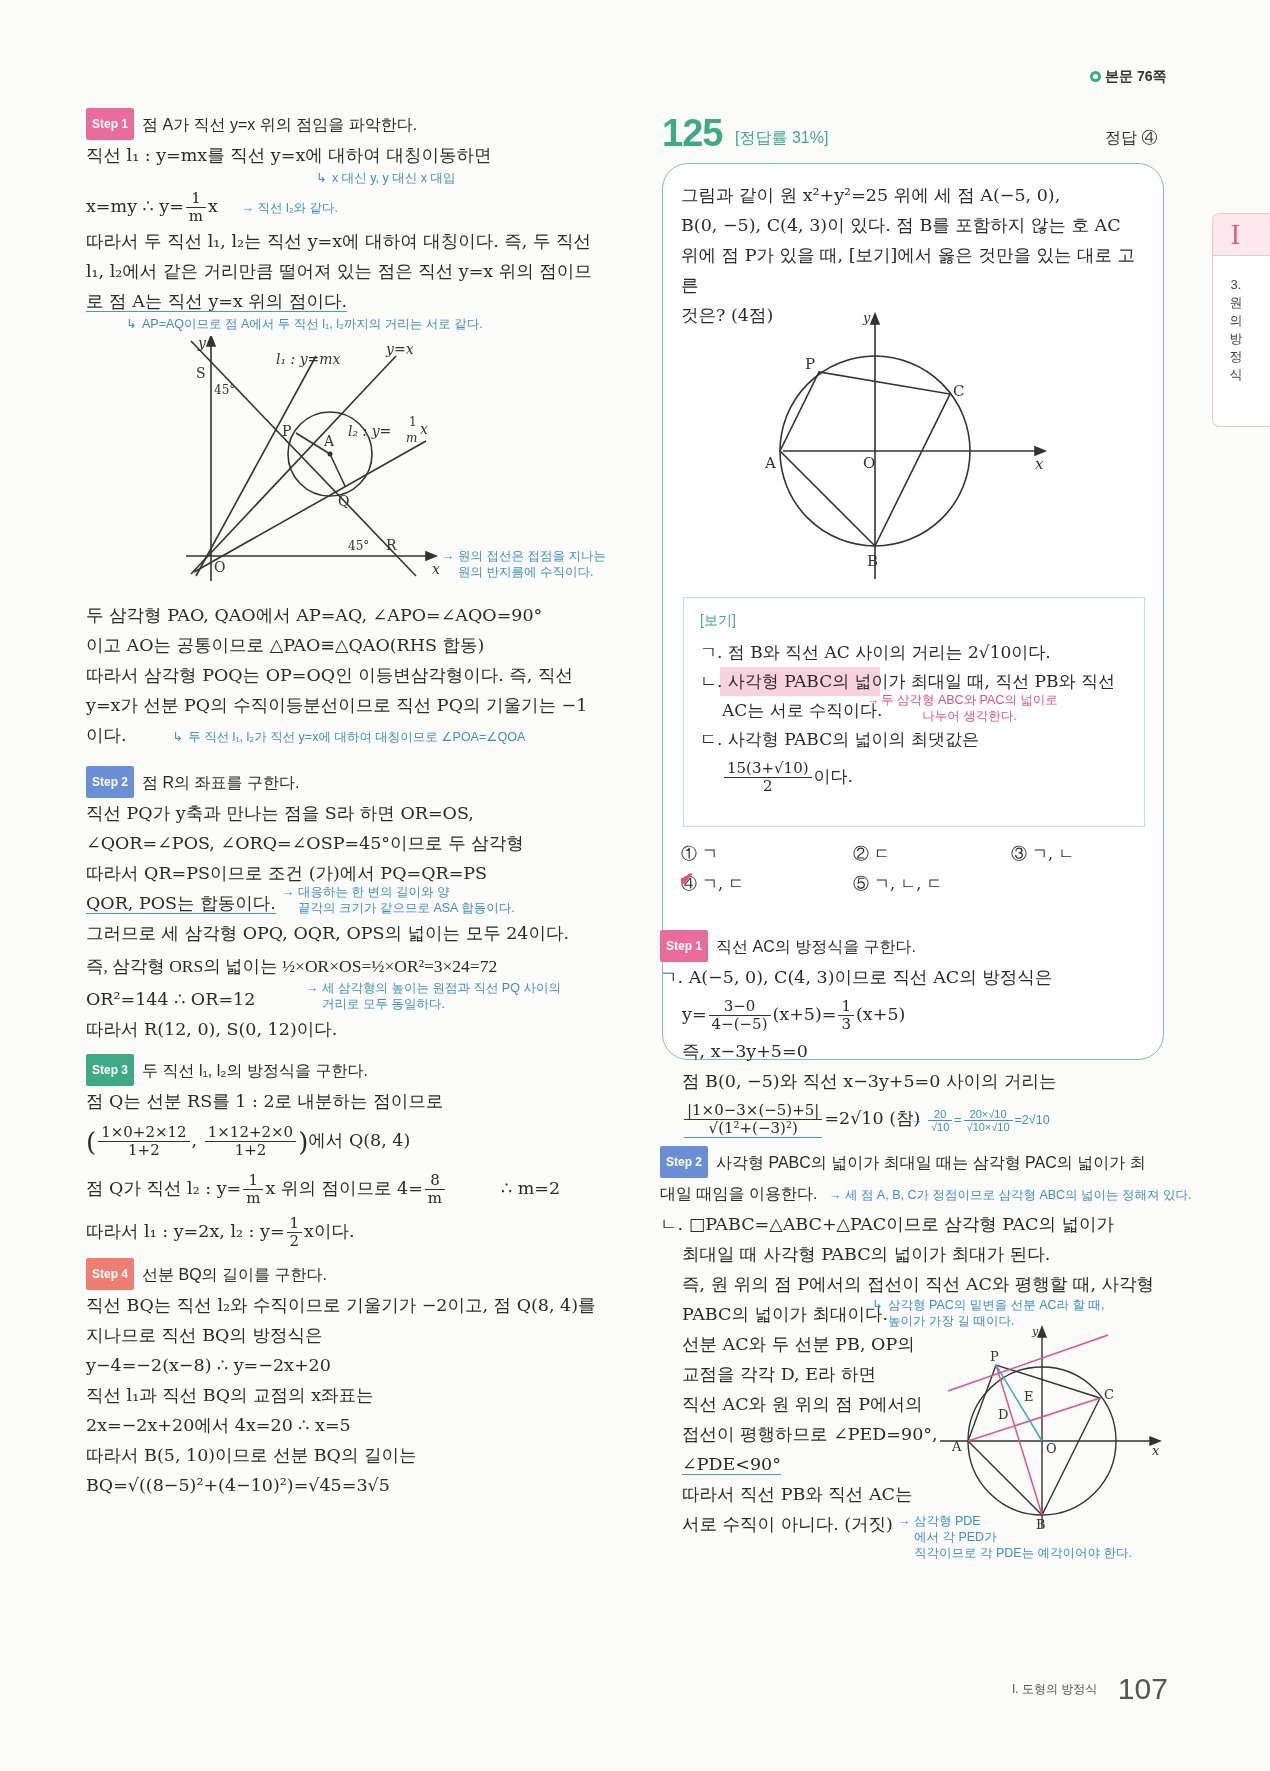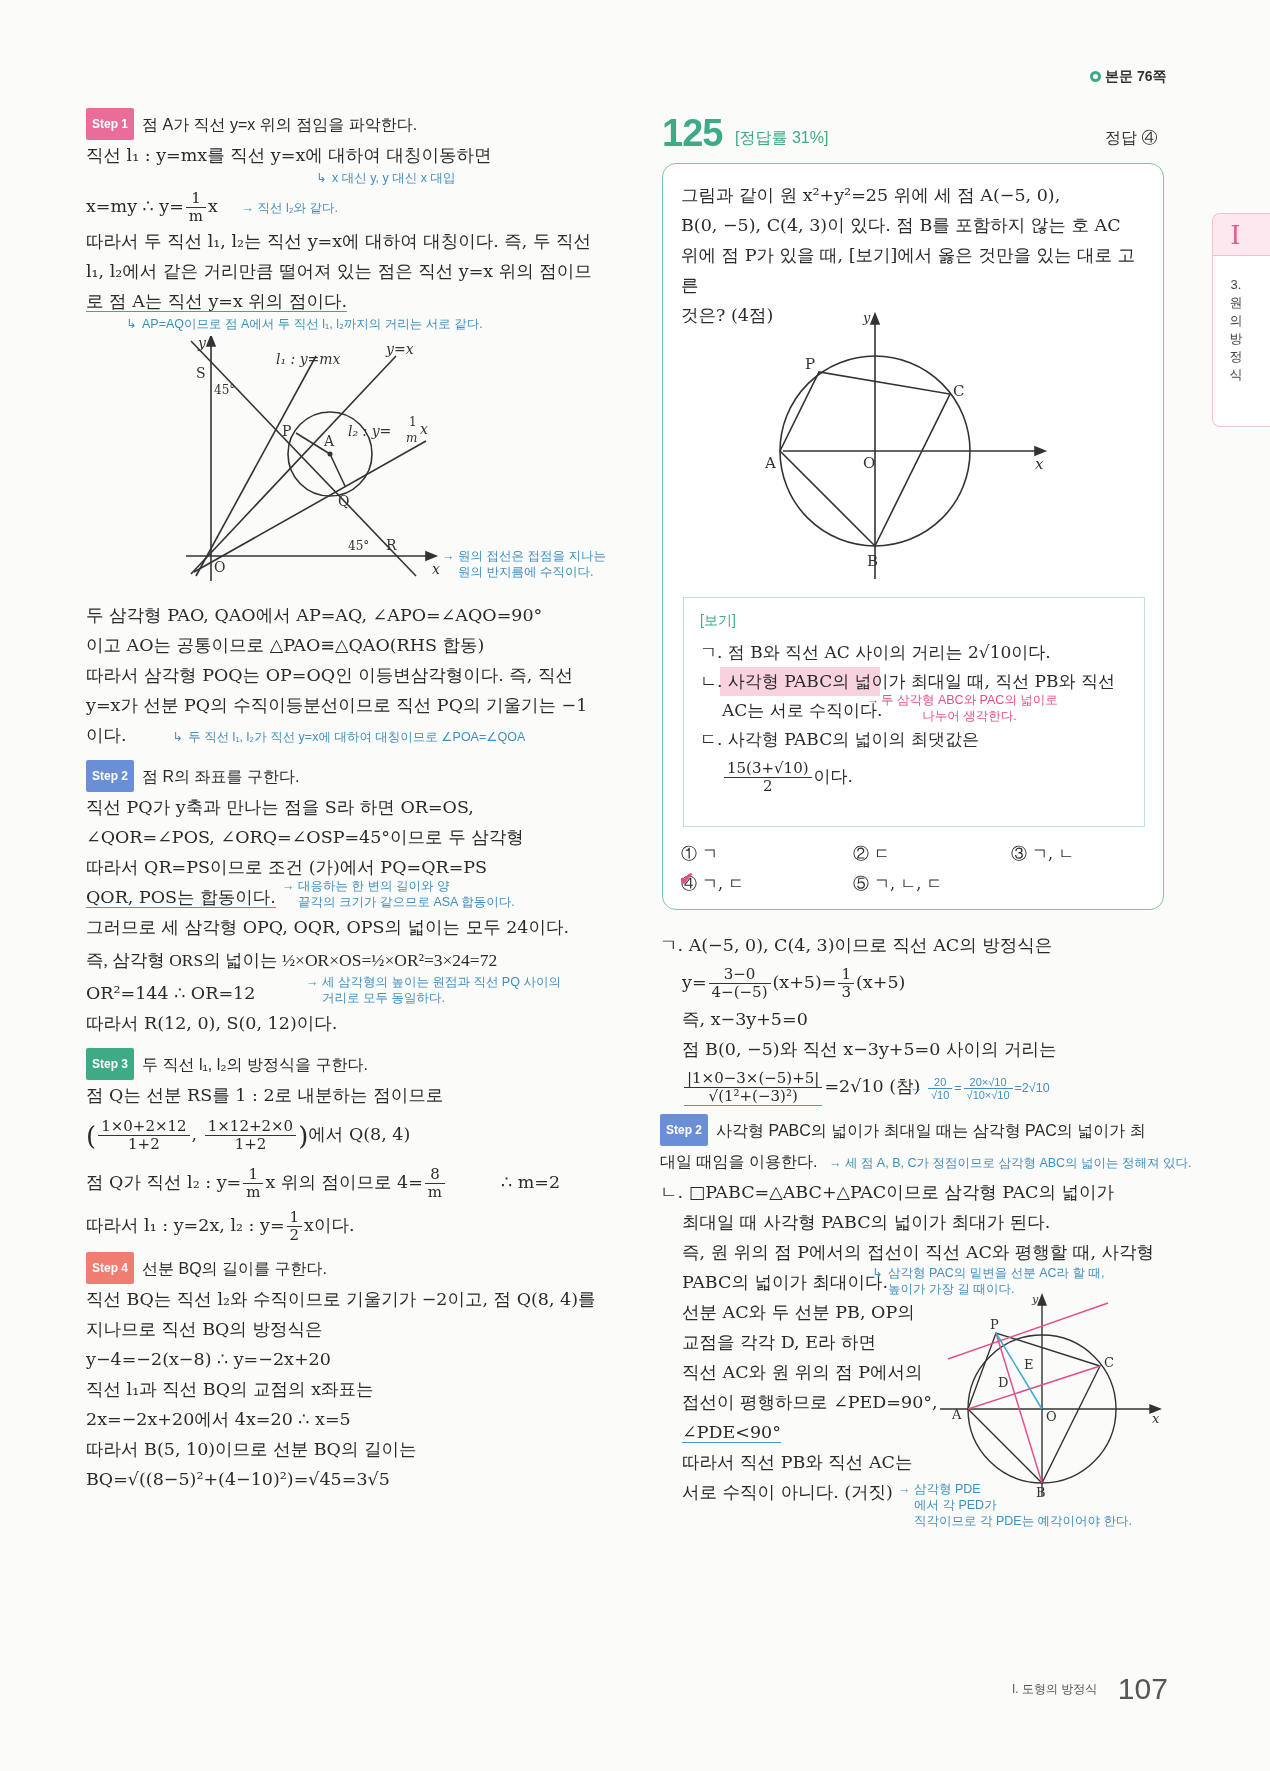--- a/index.html
+++ b/index.html
@@ -22,21 +22,21 @@
   .frac .n { display: block; border-bottom: 1px solid #333; padding: 0 3px; }
   .frac .d { display: block; padding: 0 3px; }
   .indent { padding-left: 22px; }
   .diagram { position: relative; margin: 4px 0 6px 0; }
   
   .top-ref { position: absolute; left: 1090px; top: 68px; font-family: "Liberation Sans", sans-serif; font-size: 14px; font-weight: bold; color: #333; }
   .top-ref .dot { display: inline-block; width: 11px; height: 11px; border: 3px solid #3eaa86; border-radius: 50%; vertical-align: -1px; margin-right: 4px; }
   .qnum { position: absolute; left: 662px; top: 112px; font-family: "Liberation Sans", sans-serif; font-size: 38px; font-weight: bold; color: #3eaa86; letter-spacing: -1px; }
   .qrate { position: absolute; left: 735px; top: 128px; font-family: "Liberation Sans", sans-serif; font-size: 16px; color: #3eaa86; }
   .answer { position: absolute; left: 1105px; top: 128px; font-family: "Liberation Sans", sans-serif; font-size: 16px; font-weight: normal; color: #333; }
-  .qbox { position: absolute; left: 662px; top: 163px; width: 502px; height: 747px; border: 1.5px solid #7cc5a8; border-radius: 14px; background: #fff; }
+  .qbox { position: absolute; left: 662px; top: 163px; width: 502px; height: 897px; border: 1.5px solid #7cc5a8; border-radius: 26px; background: #fff; }
   .qtext { position: absolute; left: 18px; top: 16px; width: 470px; font-size: 17.5px; line-height: 30px; }
   .bogi { position: absolute; left: 20px; top: 433px; width: 462px; height: 230px; border: 1.5px solid #bfe2d3; background: #fff; }
   .bogi-title { position: absolute; left: 16px; top: 14px; font-family: "Liberation Sans", sans-serif; font-size: 14px; color: #3eaa86; }
   .bogi-items { position: absolute; left: 16px; top: 40px; width: 440px; }
   .bogi-items .line { line-height: 29px; font-size: 17px; }
   .choices { position: absolute; left: 18px; top: 680px; width: 470px; font-size: 16px; }
   .choice { position: absolute; white-space: nowrap; }
   .checkmark { color: #e2508a; font-weight: bold; }
   
   .sidetab { position: absolute; left: 1212px; top: 213px; width: 60px; height: 214px; border: 1px solid #f1c3cf; border-right: none; border-radius: 8px 0 0 8px; background: #fff; }
@@ -121,21 +121,21 @@
     <div style="margin-top:14px;">
       <div class="line">두 삼각형 PAO, QAO에서 AP=AQ, ∠APO=∠AQO=90°</div>
       <div class="line">이고 AO는 공통이므로 △PAO≡△QAO(RHS 합동)</div>
       <div class="line">따라서 삼각형 POQ는 OP=OQ인 이등변삼각형이다. 즉, 직선</div>
       <div class="line">y=x가 선분 PQ의 수직이등분선이므로 직선 PQ의 기울기는 −1</div>
       <div class="line"><span>이다.</span>
         <span class="note" style="margin-left:40px;"><span class="arrow">↳</span><span>두 직선 l₁, l₂가 직선 y=x에 대하여 대칭이므로 ∠POA=∠QOA</span></span>
       </div>
     </div>
 
-    <div class="line" style="margin-top:10px;">
+    <div class="line" style="margin-top:16px;">
       <span class="step s2">Step 2</span><span class="step-title">점 R의 좌표를 구한다.</span>
     </div>
     <div class="line">직선 PQ가 y축과 만나는 점을 S라 하면 OR=OS,</div>
     <div class="line">∠QOR=∠POS, ∠ORQ=∠OSP=45°이므로 두 삼각형</div>
     <div class="line">따라서 QR=PS이므로 조건 (가)에서 PQ=QR=PS</div>
     <div class="line" style="position:relative;">
       <span class="ul">QOR, POS는 합동이다.</span>
       <span class="note" style="position:absolute; left:196px; top:-4px;">
         <span style="display:block;"><span class="arrow">→</span><span>대응하는 한 변의 길이와 양</span></span>
         <span style="display:block; padding-left:16px;">끝각의 크기가 같으므로 ASA 합동이다.</span>
@@ -234,20 +234,23 @@
       <div class="choice" style="left:330px; top:0;">③ ㄱ, ㄴ</div>
       <div class="choice" style="left:0; top:30px;">
         <span class="checkmark" style="position:absolute; left:-2px; top:-6px; font-size:18px;">✔</span>
         <span>④ ㄱ, ㄷ</span>
       </div>
       <div class="choice" style="left:172px; top:30px;">⑤ ㄱ, ㄴ, ㄷ</div>
     </div>
   </div>
 
   <div class="col-right" style="top:930px;">
+    <div class="line">
+      <span class="step s1">Step 1</span><span class="step-title">직선 AC의 방정식을 구한다.</span>
+    </div>
     <div class="line">ㄱ. A(−5, 0), C(4, 3)이므로 직선 AC의 방정식은</div>
     <div class="line indent" style="line-height:44px;">
       <span>y=</span><span class="frac"><span class="n">3−0</span><span class="d">4−(−5)</span></span><span>(x+5)=</span><span class="frac"><span class="n">1</span><span class="d">3</span></span><span>(x+5)</span>
     </div>
     <div class="line indent">즉, x−3y+5=0</div>
     <div class="line indent">점 B(0, −5)와 직선 x−3y+5=0 사이의 거리는</div>
     <div class="line indent" style="line-height:44px; position:relative;">
       <span class="frac"><span class="n">|1×0−3×(−5)+5|</span><span class="d ul">√(1²+(−3)²)</span></span><span>=2√10 (참)</span>
       <span class="note" style="position:absolute; left:250px; top:12px;">
         <span class="arrow">→</span><span class="frac" style="font-size:11px; line-height:12px;"><span class="n" style="border-color:#3f8fc0;">20</span><span class="d">√10</span></span>=<span class="frac" style="font-size:11px; line-height:12px;"><span class="n" style="border-color:#3f8fc0;">20×√10</span><span class="d">√10×√10</span></span><span>=2√10</span>

